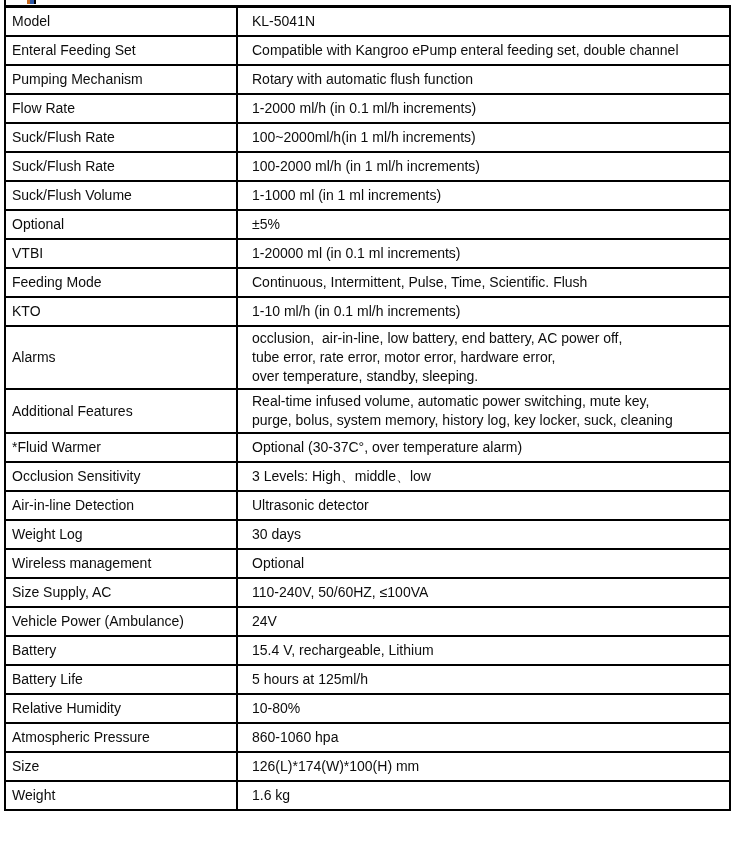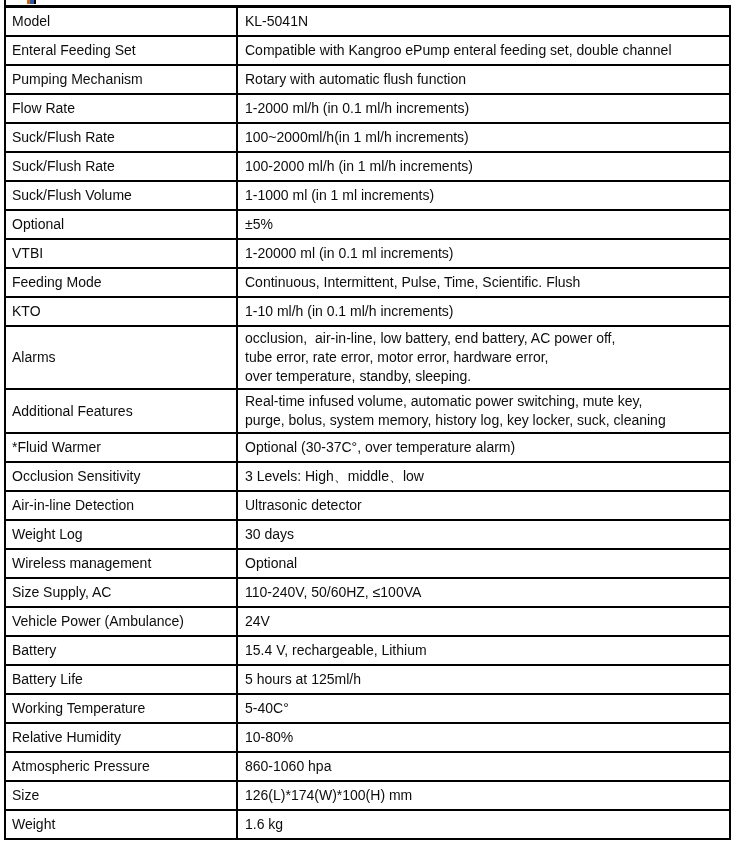--- a/index.html
+++ b/index.html
@@ -45,21 +45,21 @@
     border: 2px solid #000;
     font-size: 14px;
     line-height: 19px;
     color: #0d0d0d;
     padding: 2px 4px 2px 6px;
     vertical-align: middle;
     height: 23px;
     overflow: hidden;
   }
   table.spec-table td.value-cell {
-    padding-left: 7px;
+    padding-left: 14px;
     white-space: pre-wrap;
   }
 </style>
 </head>
 <body>
 
 <div class="page">
 
   <div class="remnant-left-tick"></div>
   <div class="remnant-color-smudge"></div>
@@ -155,24 +155,20 @@
     </tr>
         <tr>
       <td class="label-cell">Battery</td>
       <td class="value-cell">15.4 V, rechargeable, Lithium</td>
     </tr>
         <tr>
       <td class="label-cell">Battery Life</td>
       <td class="value-cell">5 hours at 125ml/h</td>
     </tr>
         <tr>
-      <td class="label-cell">Working Temperature</td>
-      <td class="value-cell">5-40C°</td>
-    </tr>
-        <tr>
       <td class="label-cell">Relative Humidity</td>
       <td class="value-cell">10-80%</td>
     </tr>
         <tr>
       <td class="label-cell">Atmospheric Pressure</td>
       <td class="value-cell">860-1060 hpa</td>
     </tr>
         <tr>
       <td class="label-cell">Size</td>
       <td class="value-cell">126(L)*174(W)*100(H) mm</td>

